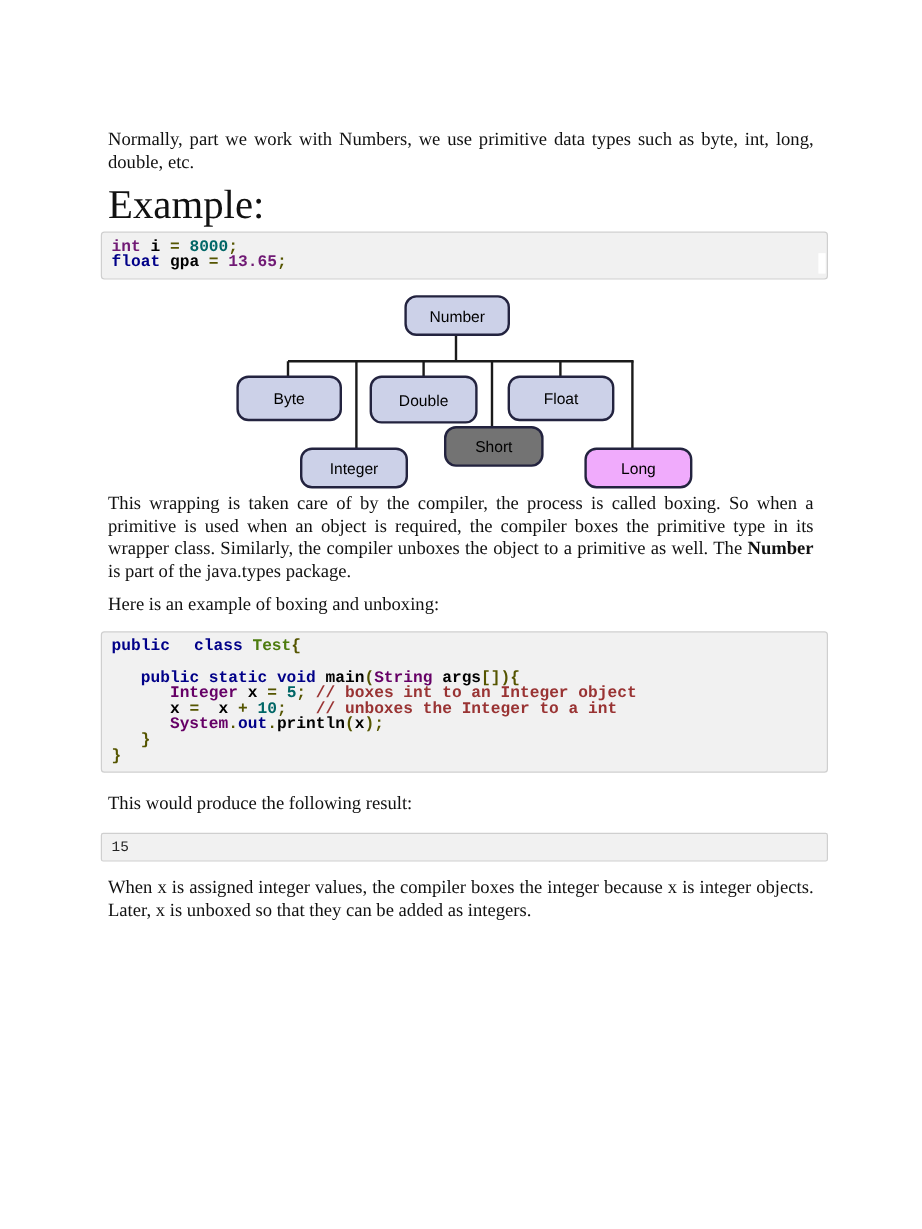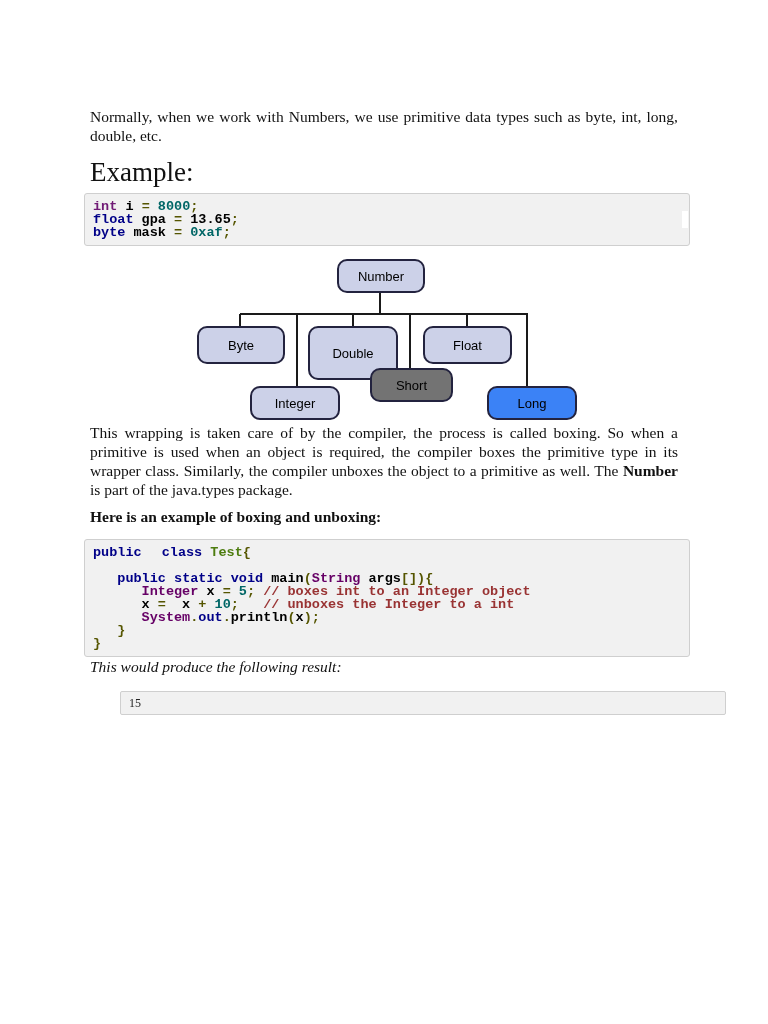--- a/index.html
+++ b/index.html
@@ -1,82 +1,81 @@
 <!DOCTYPE html>
 <html><head>
 <meta charset="utf-8">
 <style>
   html,body{margin:0;padding:0;background:#ffffff;}
   .page{position:relative;width:768px;height:1024px;background:#ffffff;overflow:hidden;
         font-family:"Liberation Serif",serif;color:#111;}
   .content{position:absolute;left:84px;top:0;width:606px;display:flex;flex-direction:column;}
   .para{margin:0 12px 0 6px;font-size:15.5px;line-height:19px;text-align:justify;}
-  .h-example{margin:14px 0 0 6px;font-size:27px;font-weight:400;line-height:26px;}
+  .h-example{margin:14px 0 0 6px;font-size:34px;font-weight:400;line-height:26px;}
   .codeblock{position:relative;box-sizing:border-box;width:606px;background:#f1f1f1;
              border:1px solid #cfcfcf;border-radius:3px;padding:6px 8px;
              font-family:"Liberation Mono","DejaVu Sans Mono",monospace;
              font-size:13.5px;font-weight:bold;}
   .code-line{white-space:pre;min-height:13px;line-height:13px;}
   .scroll-thumb{position:absolute;right:1px;top:17px;width:6px;height:17px;background:#ffffff;}
   .resultblock{box-sizing:border-box;width:606px;background:#f1f1f1;border:1px solid #cfcfcf;
-               border-radius:2px;padding:4px 8px;font-family:Liberation Serif, serif;
-               font-size:12px;line-height:14px;color:#222;margin-left:36px;}
+               border-radius:2px;padding:4px 8px;font-family:Liberation Mono, monospace;
+               font-size:12px;line-height:14px;color:#222;}
   .diagram{position:relative;width:606px;height:165px;margin-top:10px;}
   .diagram svg{position:absolute;left:0;top:0;}
   .dnode{position:absolute;box-sizing:border-box;display:flex;align-items:center;justify-content:center;
          border-radius:10px;font-family:"Liberation Sans",sans-serif;font-size:13px;color:#000;}
   
   .m-p1{margin-top:107px;}
   .m-code1{margin-top:8px;}
   .m-p2{margin-top:13px;}
   .m-p3{margin-top:11px;}
   .m-p4{margin-top:2px;}
-  .m-p5{margin-top:8px;font-weight:bold;}
+  .m-p5{margin-top:8px;}
   .m-code2{margin-top:13px;}
-  .m-p6{margin-top:0;font-style:italic;}
+  .m-p6{margin-top:16px;}
   .m-result{margin-top:15px;}
   .m-p7{margin-top:12px;}
 </style>
 </head>
 <body>
 
 <div class="page">
   <div class="content">
 
-    <p class="para m-p1">Normally, when we work with Numbers, we use primitive data types such as byte, int, long, double, etc.</p>
+    <p class="para m-p1">Normally, part we work with Numbers, we use primitive data types such as byte, int, long, double, etc.</p>
 
     <h2 class="h-example">Example:</h2>
 
     <div class="codeblock m-code1">
       <div class="scroll-thumb"></div>
     <div class="code-line"><span style="color: #701a75;">int</span><span style="color: rgb(0, 0, 0);"> i </span><span style="color: rgb(85, 85, 0);">=</span><span style="color: rgb(0, 0, 0);"> </span><span style="color: rgb(0, 102, 102);">8000</span><span style="color: rgb(85, 85, 0);">;</span></div>
-        <div class="code-line"><span style="color: rgb(0, 0, 136);">float</span><span style="color: rgb(0, 0, 0);"> gpa </span><span style="color: rgb(85, 85, 0);">=</span><span style="color: rgb(0, 0, 0);"> </span><span style="color: #000000;">13.65</span><span style="color: rgb(85, 85, 0);">;</span></div>
-        <div class="code-line"><span style="color: rgb(0, 0, 136);">byte</span><span style="color: rgb(0, 0, 0);"> mask </span><span style="color: rgb(85, 85, 0);">=</span><span style="color: rgb(0, 0, 0);"> </span><span style="color: rgb(0, 102, 102);">0xaf</span><span style="color: rgb(85, 85, 0);">;</span></div>
+        <div class="code-line"><span style="color: rgb(0, 0, 136);">float</span><span style="color: rgb(0, 0, 0);"> gpa </span><span style="color: rgb(85, 85, 0);">=</span><span style="color: rgb(0, 0, 0);"> </span><span style="color: #701a75;">13.65</span><span style="color: rgb(85, 85, 0);">;</span></div>
       </div>
 
 
 
     <div class="diagram">
         <svg width="606" height="165">
           <line x1="296" y1="37" x2="296" y2="58" stroke="#1a1a1a" stroke-width="2"></line>
           <line x1="156" y1="58" x2="444" y2="58" stroke="#1a1a1a" stroke-width="2"></line>
           <line x1="156" y1="58" x2="156" y2="71" stroke="#1a1a1a" stroke-width="2"></line>
           <line x1="213" y1="58" x2="213" y2="131" stroke="#1a1a1a" stroke-width="2"></line>
           <line x1="269" y1="58" x2="269" y2="71" stroke="#1a1a1a" stroke-width="2"></line>
           <line x1="326" y1="58" x2="326" y2="131" stroke="#1a1a1a" stroke-width="2"></line>
           <line x1="383" y1="58" x2="383" y2="71" stroke="#1a1a1a" stroke-width="2"></line>
           <line x1="443" y1="58" x2="443" y2="131" stroke="#1a1a1a" stroke-width="2"></line>
         </svg>
         <div class="dnode" style="left: 253px; top: 3px; width: 88px; height: 34px; background: rgb(204, 209, 232); border: 2px solid rgb(35, 35, 63);">Number</div>
         <div class="dnode" style="left: 113px; top: 70px; width: 88px; height: 38px; background: rgb(204, 209, 232); border: 2px solid rgb(35, 35, 63);">Byte</div>
-        <div class="dnode" style="left: 224px; top: 70px; width: 90px; height: 54px; background: rgb(204, 209, 232); border: 2px solid rgb(35, 35, 63);">Double</div>
+        <div class="dnode" style="left: 224px; top: 70px; width: 90px; height: 40px; background: rgb(204, 209, 232); border: 2px solid rgb(35, 35, 63);">Double</div>
         <div class="dnode" style="left: 339px; top: 70px; width: 89px; height: 38px; background: rgb(204, 209, 232); border: 2px solid rgb(35, 35, 63);">Float</div>
         <div class="dnode" style="left: 166px; top: 130px; width: 90px; height: 34px; background: rgb(204, 209, 232); border: 2px solid rgb(35, 35, 63);">Integer</div>
         <div class="dnode" style="left: 286px; top: 112px; width: 83px; height: 34px; background: #737373; border: 2px solid rgb(35, 35, 63);">Short</div>
-        <div class="dnode" style="left: 403px; top: 130px; width: 90px; height: 34px; background: #3b82f6; border: 2px solid rgb(35, 35, 63);">Long</div>
+        <div class="dnode" style="left: 403px; top: 130px; width: 90px; height: 34px; background: #f0abfc; border: 2px solid rgb(35, 35, 63);">Long</div>
       </div>
 
     <p class="para m-p4"><span>This wrapping is taken care of by the compiler, the process is called boxing. So when a primitive is used when an object is required, the compiler boxes the primitive type in its wrapper class. Similarly, the compiler unboxes the object to a primitive as well. The </span><b>Number</b><span> is part of the java.types package.</span></p>
 
     <p class="para m-p5">Here is an example of boxing and unboxing:</p>
 
     <div class="codeblock m-code2">
         <div class="code-line"><span style="color: rgb(0, 0, 136);">public</span><span style="color: rgb(0, 0, 0);"> </span><span style="color: rgb(0, 0, 136); margin-left: 12px;">class</span><span style="color: rgb(0, 0, 0);"> </span><span style="color: #4d7c0f;">Test</span><span style="color: rgb(85, 85, 0);">{</span></div>
         <div class="code-line"><span style="color: rgb(0, 0, 0);"></span></div>
         <div class="code-line"><span style="color: rgb(0, 0, 0);">   </span><span style="color: rgb(0, 0, 136);">public</span><span style="color: rgb(0, 0, 0);"> </span><span style="color: rgb(0, 0, 136);">static</span><span style="color: rgb(0, 0, 0);"> </span><span style="color: rgb(0, 0, 136);">void</span><span style="color: rgb(0, 0, 0);"> main</span><span style="color: rgb(85, 85, 0);">(</span><span style="color: rgb(102, 0, 102);">String</span><span style="color: rgb(0, 0, 0);"> args</span><span style="color: rgb(85, 85, 0);">[]){</span></div>
@@ -84,15 +83,16 @@
         <div class="code-line"><span style="color: rgb(0, 0, 0);">      x </span><span style="color: rgb(85, 85, 0);">=</span><span style="color: rgb(0, 0, 0);">  x </span><span style="color: rgb(85, 85, 0);">+</span><span style="color: rgb(0, 0, 0);"> </span><span style="color: rgb(0, 102, 102);">10</span><span style="color: rgb(85, 85, 0);">;</span><span style="color: rgb(0, 0, 0);">   </span><span style="color: rgb(153, 51, 51);">// unboxes the Integer to a int</span></div>
         <div class="code-line"><span style="color: rgb(0, 0, 0);">      </span><span style="color: rgb(102, 0, 102);">System</span><span style="color: rgb(85, 85, 0);">.</span><span style="color: rgb(0, 0, 136);">out</span><span style="color: rgb(85, 85, 0);">.</span><span style="color: rgb(0, 0, 0);">println</span><span style="color: rgb(85, 85, 0);">(</span><span style="color: rgb(0, 0, 0);">x</span><span style="color: rgb(85, 85, 0);">);</span></div>
         <div class="code-line"><span style="color: rgb(0, 0, 0);">   </span><span style="color: rgb(85, 85, 0);">}</span></div>
         <div class="code-line"><span style="color: rgb(85, 85, 0);">}</span></div>
       </div>
 
     <p class="para m-p6">This would produce the following result:</p>
 
     <div class="resultblock m-result">15</div>
 
+    <p class="para m-p7">When x is assigned integer values, the compiler boxes the integer because x is integer objects. Later, x is unboxed so that they can be added as integers.</p>
 
   </div>
 </div>
 
 </body></html>

